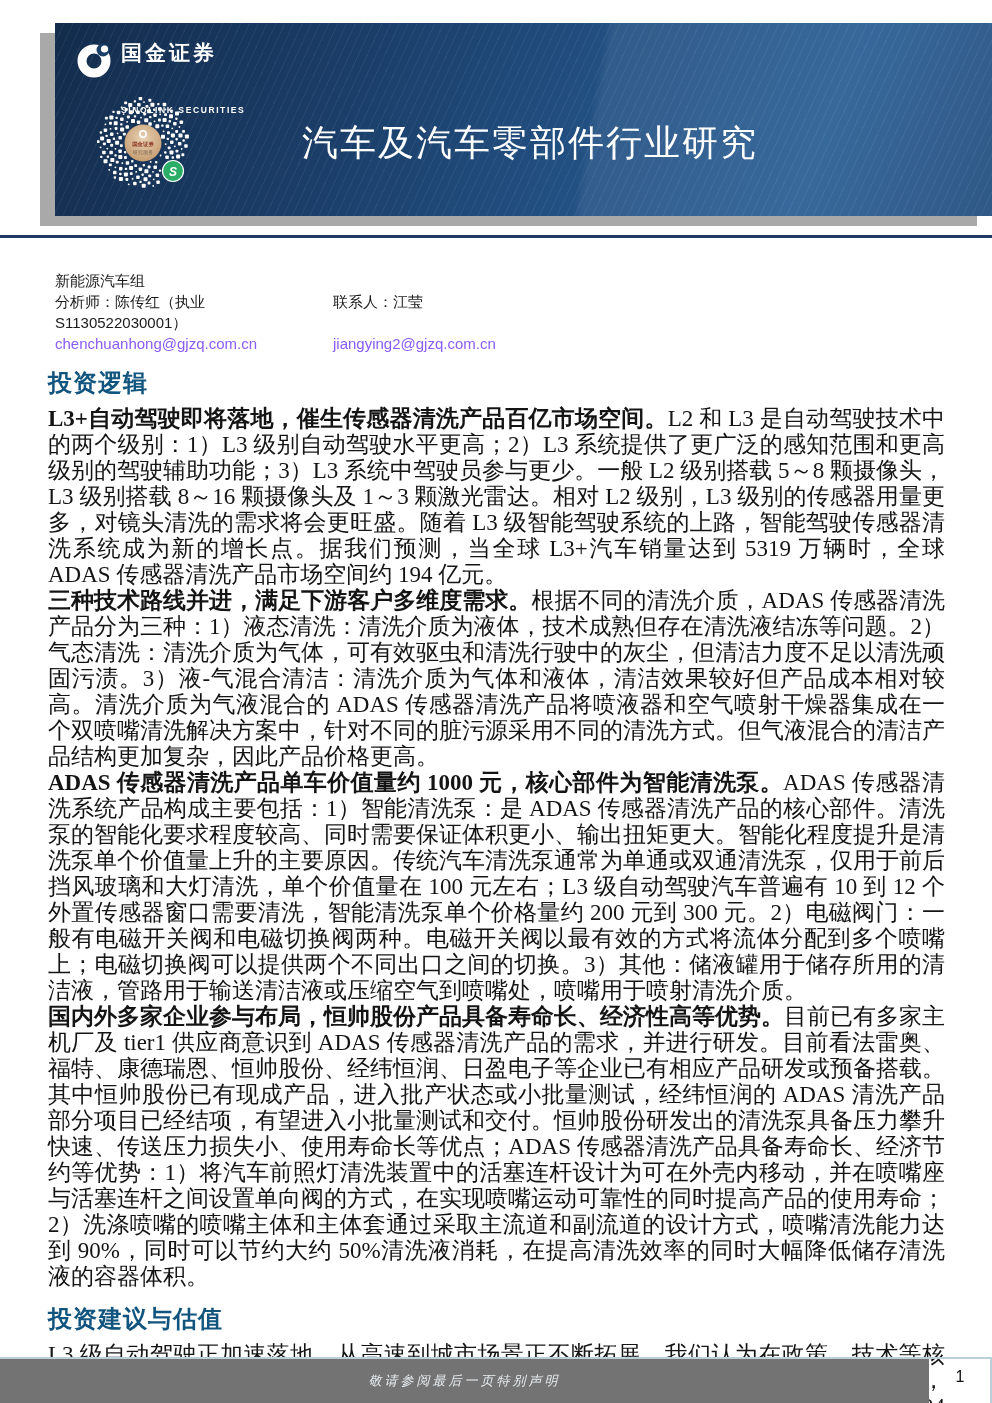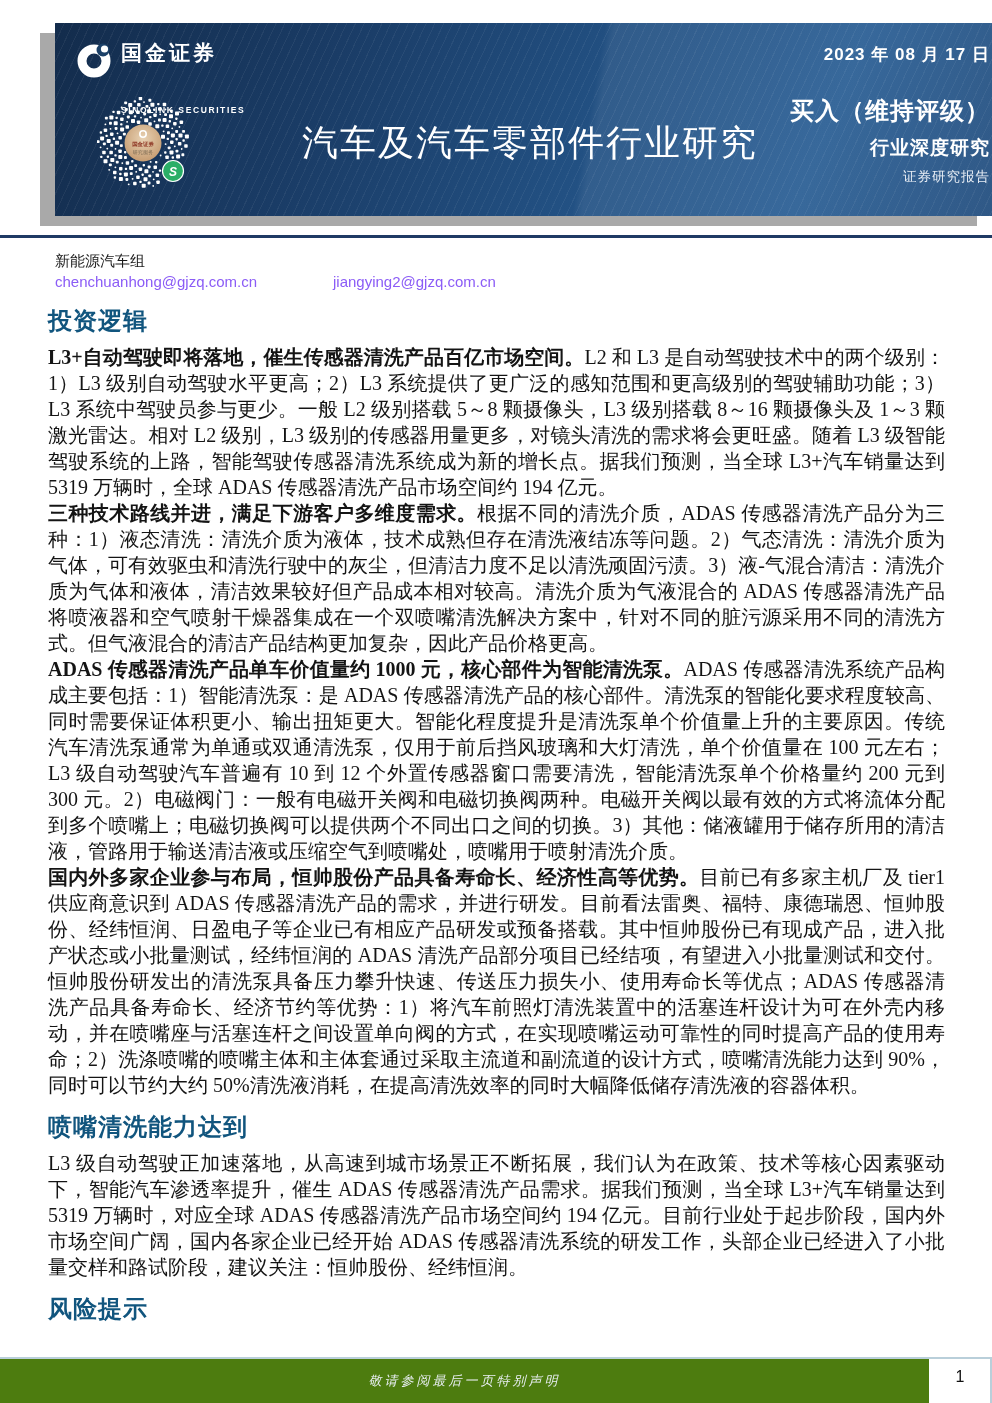--- a/index.html
+++ b/index.html
@@ -32,42 +32,42 @@
     color:#ffffff;font-size:36px;font-weight:400;letter-spacing:2px;white-space:nowrap;
   }
   .banner-right{position:absolute;right:32px;top:20px;text-align:right;color:#ffffff;}
   .banner-date{font-size:17px;font-weight:700;letter-spacing:1px;}
   .banner-rating{margin-top:29px;font-size:24px;font-weight:700;letter-spacing:1px;}
   .banner-type{margin-top:8px;font-size:19px;font-weight:700;letter-spacing:1px;}
   .banner-cat{margin-top:7px;font-size:13.5px;font-weight:400;color:#e8eef5;letter-spacing:1px;}
   .top-rule{position:absolute;left:0;top:235px;width:992px;height:3px;background:#1f3a64;}
   
   .content{position:absolute;left:48px;top:250px;width:897px;}
-  .analysts{margin-left:7px;font-size:15px;color:#1a1a1a;line-height:21px;}
+  .analysts{margin-left:7px;font-size:15px;color:#1a1a1a;line-height:21px;margin-top:20px;}
   .an-row{display:flex;}
   .an-col1{width:278px;}
   .an-email{color:#8b5cf6;text-decoration:none;}
   
   .doc-title{
     margin-top:11px;text-align:center;color:#0e5174;
     font-size:26.5px;font-weight:700;letter-spacing:0.5px;white-space:nowrap;
   }
   h2.sec{
     margin:13px 0 7px 0;color:#11557e;font-size:24px;font-weight:700;letter-spacing:1px;
   }
   p.body-p{
     margin:0;font-family:"Liberation Serif","DejaVu Serif",serif;
-    font-size:20px;line-height:26px;color:#141414;text-align:justify;
+    font-size:23px;line-height:26px;color:#141414;text-align:justify;
   }
   p.body-p b{font-weight:700;}
   
   .footer-line{position:absolute;left:0;top:1357px;width:992px;height:2px;background:#b9cfda;}
   .footer-edge{position:absolute;right:0;top:1357px;width:2px;height:46px;background:#b9cfda;}
   .footer-bar{
-    position:absolute;left:0;top:1359px;width:929px;height:44px;background:#4d7c0f;
+    position:absolute;left:0;top:1359px;width:929px;height:44px;background:#737373;
     display:flex;align-items:center;justify-content:center;
   }
   .footer-disclaimer{
     color:#e9eff3;font-size:13px;font-style:italic;letter-spacing:3px;
     font-family:"Liberation Serif","DejaVu Serif",serif;
   }
   .page-num{
     position:absolute;right:20px;top:1368px;width:24px;text-align:center;
     color:#111;font-size:16px;
   }
@@ -263,48 +263,46 @@
     <circle cx="46" cy="46" r="18.5" fill="url(#qrg)"></circle>
     <circle cx="46" cy="37" r="3.2" fill="none" stroke="#ffffff" stroke-width="1.6"></circle>
     <text x="46" y="48.5" text-anchor="middle" font-size="5.4" fill="#8a2f1e" font-weight="bold">国金证券</text>
     <text x="46" y="56.5" text-anchor="middle" font-size="5.2" fill="#7c6a52">研究服务</text>
     <circle cx="76" cy="74" r="10.5" fill="#2aae67" stroke="#ffffff" stroke-width="1.2"></circle>
     <text x="76" y="78.5" text-anchor="middle" font-size="12" font-style="italic" font-weight="bold" fill="#ffffff">S</text>
   </svg>
 
   <div class="banner-title">汽车及汽车零部件行业研究</div>
 
-  <div class="banner-right">
-    <div class="banner-date">2023 年 08 月 17 日</div>
-    <div class="banner-rating">买入（维持评级）</div>
-    <div class="banner-type">行业深度研究</div>
-    <div class="banner-cat">证券研究报告</div>
-  </div>
 </div>
 
 <div class="top-rule"></div>
 
 <div class="content">
 
   <div class="analysts">
     <div>新能源汽车组</div>
+    <div class="an-row">
+      <div class="an-col1">分析师：陈传红（执业 S1130522030001）</div>
+      <div>联系人：江莹</div>
+    </div>
     <div class="an-row">
       <div class="an-col1"><a class="an-email" href="#">chenchuanhong@gjzq.com.cn</a></div>
       <div><a class="an-email" href="#">jiangying2@gjzq.com.cn</a></div>
     </div>
   </div>
 
 
   <h2 class="sec">投资逻辑</h2>
   <p class="body-p"><b>L3+自动驾驶即将落地，催生传感器清洗产品百亿市场空间。</b><span>L2 和 L3 是自动驾驶技术中的两个级别：1）L3 级别自动驾驶水平更高；2）L3 系统提供了更广泛的感知范围和更高级别的驾驶辅助功能；3）L3 系统中驾驶员参与更少。一般 L2 级别搭载 5～8 颗摄像头，L3 级别搭载 8～16 颗摄像头及 1～3 颗激光雷达。相对 L2 级别，L3 级别的传感器用量更多，对镜头清洗的需求将会更旺盛。随着 L3 级智能驾驶系统的上路，智能驾驶传感器清洗系统成为新的增长点。据我们预测，当全球 L3+汽车销量达到 5319 万辆时，全球 ADAS 传感器清洗产品市场空间约 194 亿元。</span></p>
   <p class="body-p"><b>三种技术路线并进，满足下游客户多维度需求。</b><span>根据不同的清洗介质，ADAS 传感器清洗产品分为三种：1）液态清洗：清洗介质为液体，技术成熟但存在清洗液结冻等问题。2）气态清洗：清洗介质为气体，可有效驱虫和清洗行驶中的灰尘，但清洁力度不足以清洗顽固污渍。3）液-气混合清洁：清洗介质为气体和液体，清洁效果较好但产品成本相对较高。清洗介质为气液混合的 ADAS 传感器清洗产品将喷液器和空气喷射干燥器集成在一个双喷嘴清洗解决方案中，针对不同的脏污源采用不同的清洗方式。但气液混合的清洁产品结构更加复杂，因此产品价格更高。</span></p>
   <p class="body-p"><b>ADAS 传感器清洗产品单车价值量约 1000 元，核心部件为智能清洗泵。</b><span>ADAS 传感器清洗系统产品构成主要包括：1）智能清洗泵：是 ADAS 传感器清洗产品的核心部件。清洗泵的智能化要求程度较高、同时需要保证体积更小、输出扭矩更大。智能化程度提升是清洗泵单个价值量上升的主要原因。传统汽车清洗泵通常为单通或双通清洗泵，仅用于前后挡风玻璃和大灯清洗，单个价值量在 100 元左右；L3 级自动驾驶汽车普遍有 10 到 12 个外置传感器窗口需要清洗，智能清洗泵单个价格量约 200 元到 300 元。2）电磁阀门：一般有电磁开关阀和电磁切换阀两种。电磁开关阀以最有效的方式将流体分配到多个喷嘴上；电磁切换阀可以提供两个不同出口之间的切换。3）其他：储液罐用于储存所用的清洁液，管路用于输送清洁液或压缩空气到喷嘴处，喷嘴用于喷射清洗介质。</span></p>
   <p class="body-p"><b>国内外多家企业参与布局，恒帅股份产品具备寿命长、经济性高等优势。</b><span>目前已有多家主机厂及 tier1 供应商意识到 ADAS 传感器清洗产品的需求，并进行研发。目前看法雷奥、福特、康德瑞恩、恒帅股份、经纬恒润、日盈电子等企业已有相应产品研发或预备搭载。其中恒帅股份已有现成产品，进入批产状态或小批量测试，经纬恒润的 ADAS 清洗产品部分项目已经结项，有望进入小批量测试和交付。恒帅股份研发出的清洗泵具备压力攀升快速、传送压力损失小、使用寿命长等优点；ADAS 传感器清洗产品具备寿命长、经济节约等优势：1）将汽车前照灯清洗装置中的活塞连杆设计为可在外壳内移动，并在喷嘴座与活塞连杆之间设置单向阀的方式，在实现喷嘴运动可靠性的同时提高产品的使用寿命；2）洗涤喷嘴的喷嘴主体和主体套通过采取主流道和副流道的设计方式，喷嘴清洗能力达到 90%，同时可以节约大约 50%清洗液消耗，在提高清洗效率的同时大幅降低储存清洗液的容器体积。</span></p>
 
-  <h2 class="sec">喷嘴清洗能力达到</h2>
+  <h2 class="sec">投资建议与估值</h2>
   <p class="body-p"><b></b><span>L3 级自动驾驶正加速落地，从高速到城市场景正不断拓展，我们认为在政策、技术等核心因素驱动下，智能汽车渗透率提升，催生 ADAS 传感器清洗产品需求。据我们预测，当全球 L3+汽车销量达到 5319 万辆时，对应全球 ADAS 传感器清洗产品市场空间约 194 亿元。目前行业处于起步阶段，国内外市场空间广阔，国内各家企业已经开始 ADAS 传感器清洗系统的研发工作，头部企业已经进入了小批量交样和路试阶段，建议关注：恒帅股份、经纬恒润。</span></p>
 
   <h2 class="sec">风险提示</h2>
 </div>
 
 <div class="footer-line"></div>
 <div class="footer-edge"></div>
 <div class="footer-bar">
   <span class="footer-disclaimer">敬请参阅最后一页特别声明</span>
 </div>

